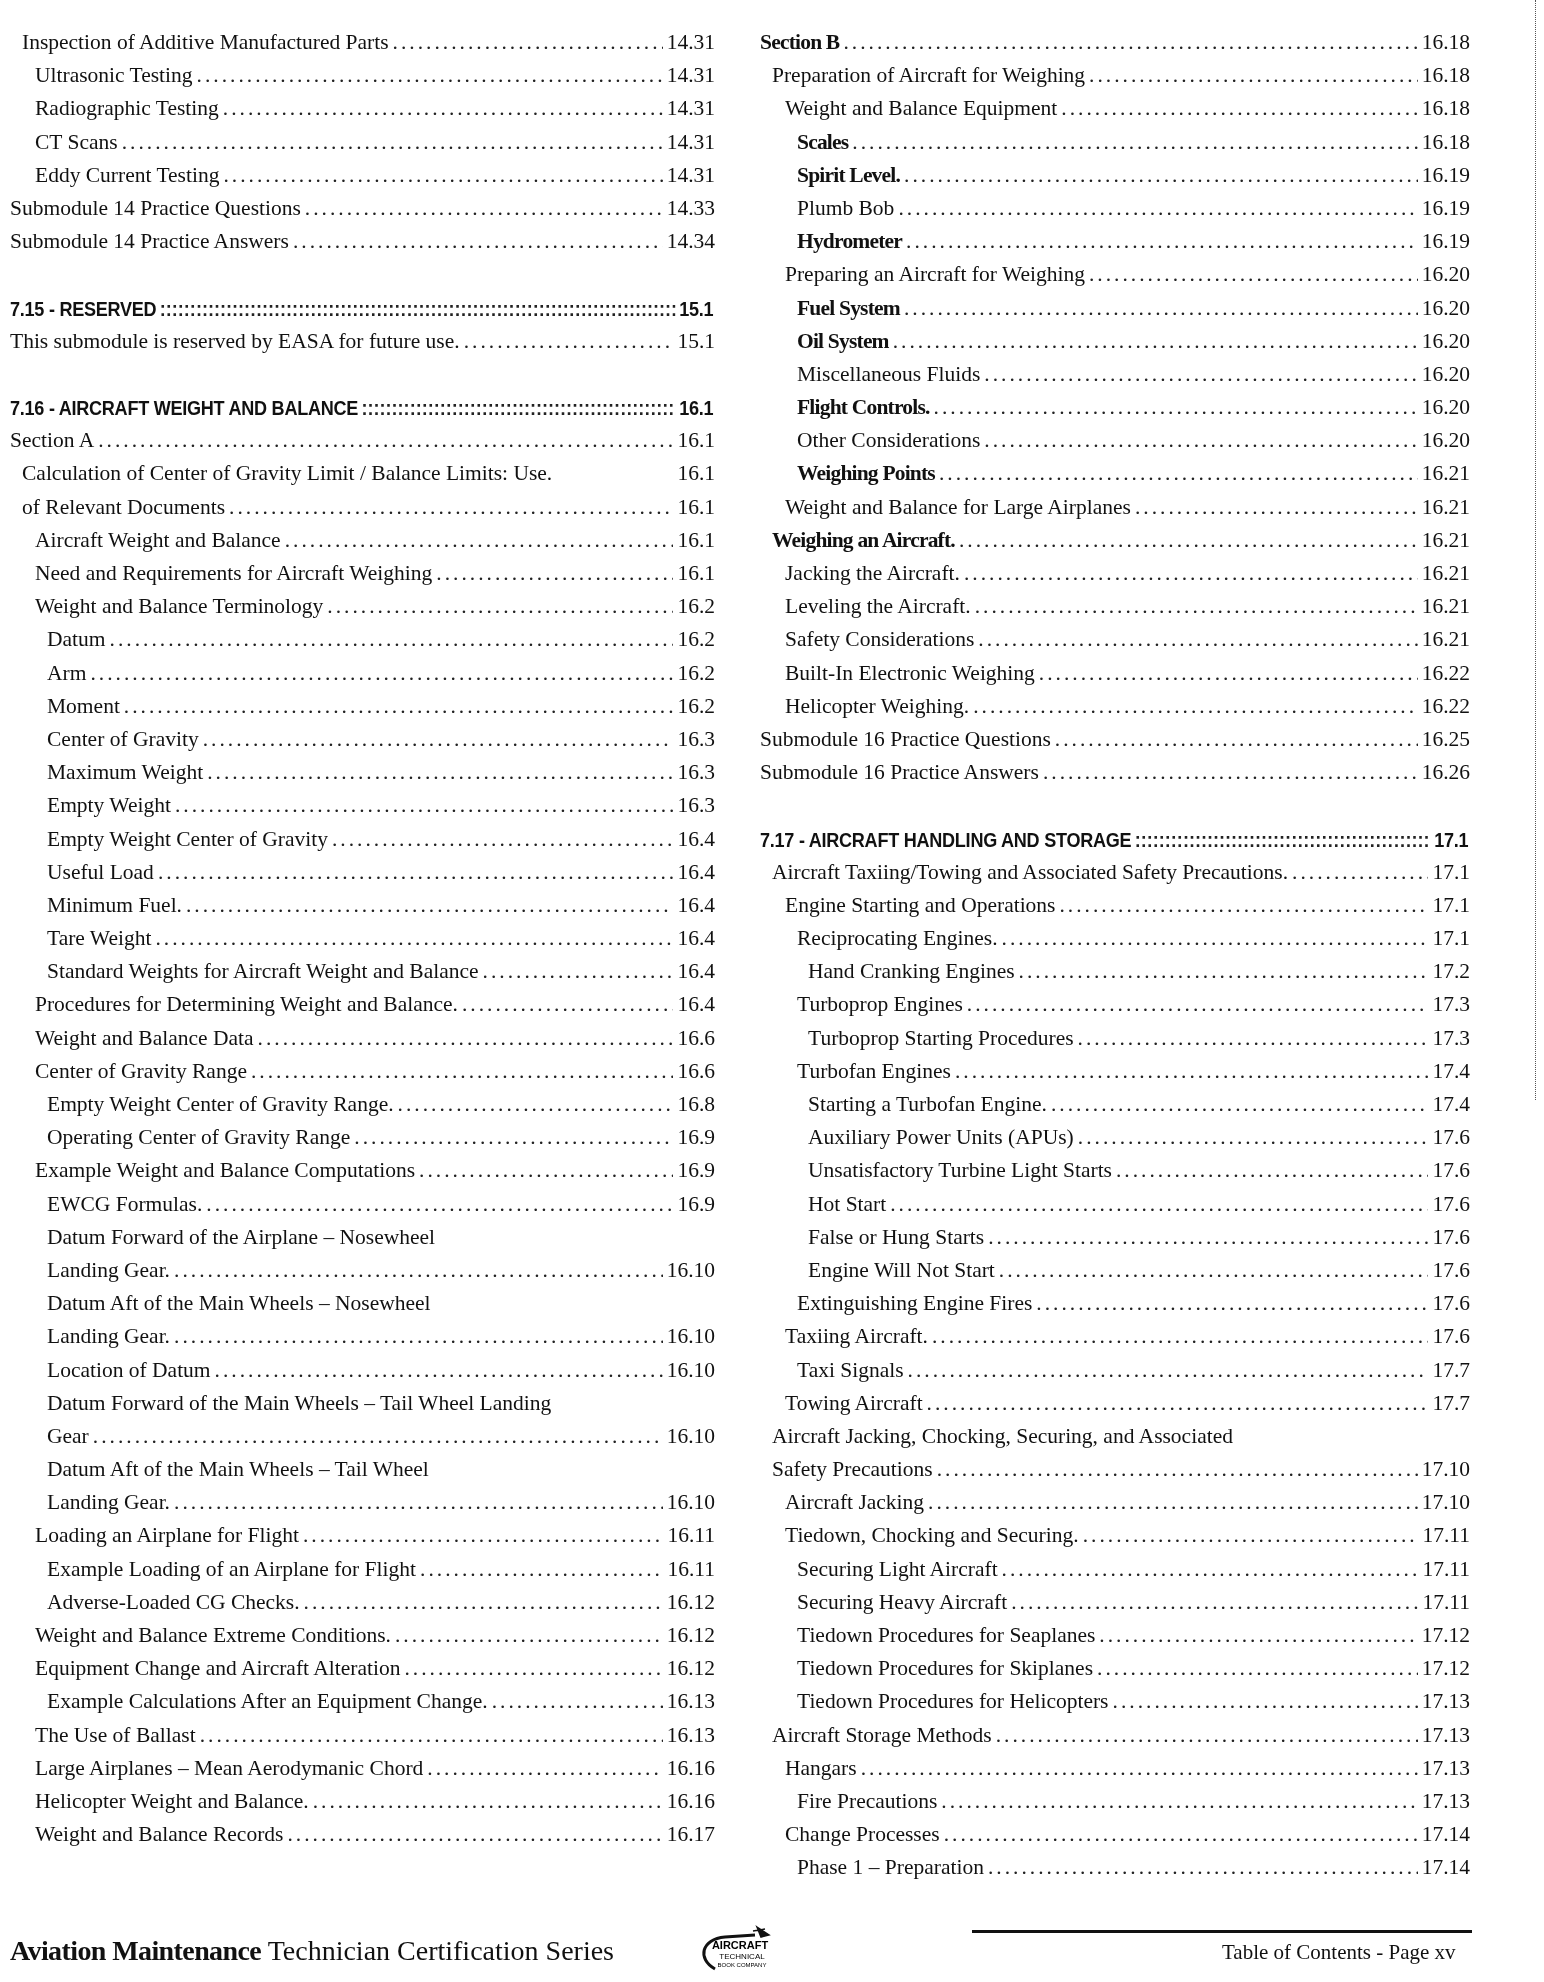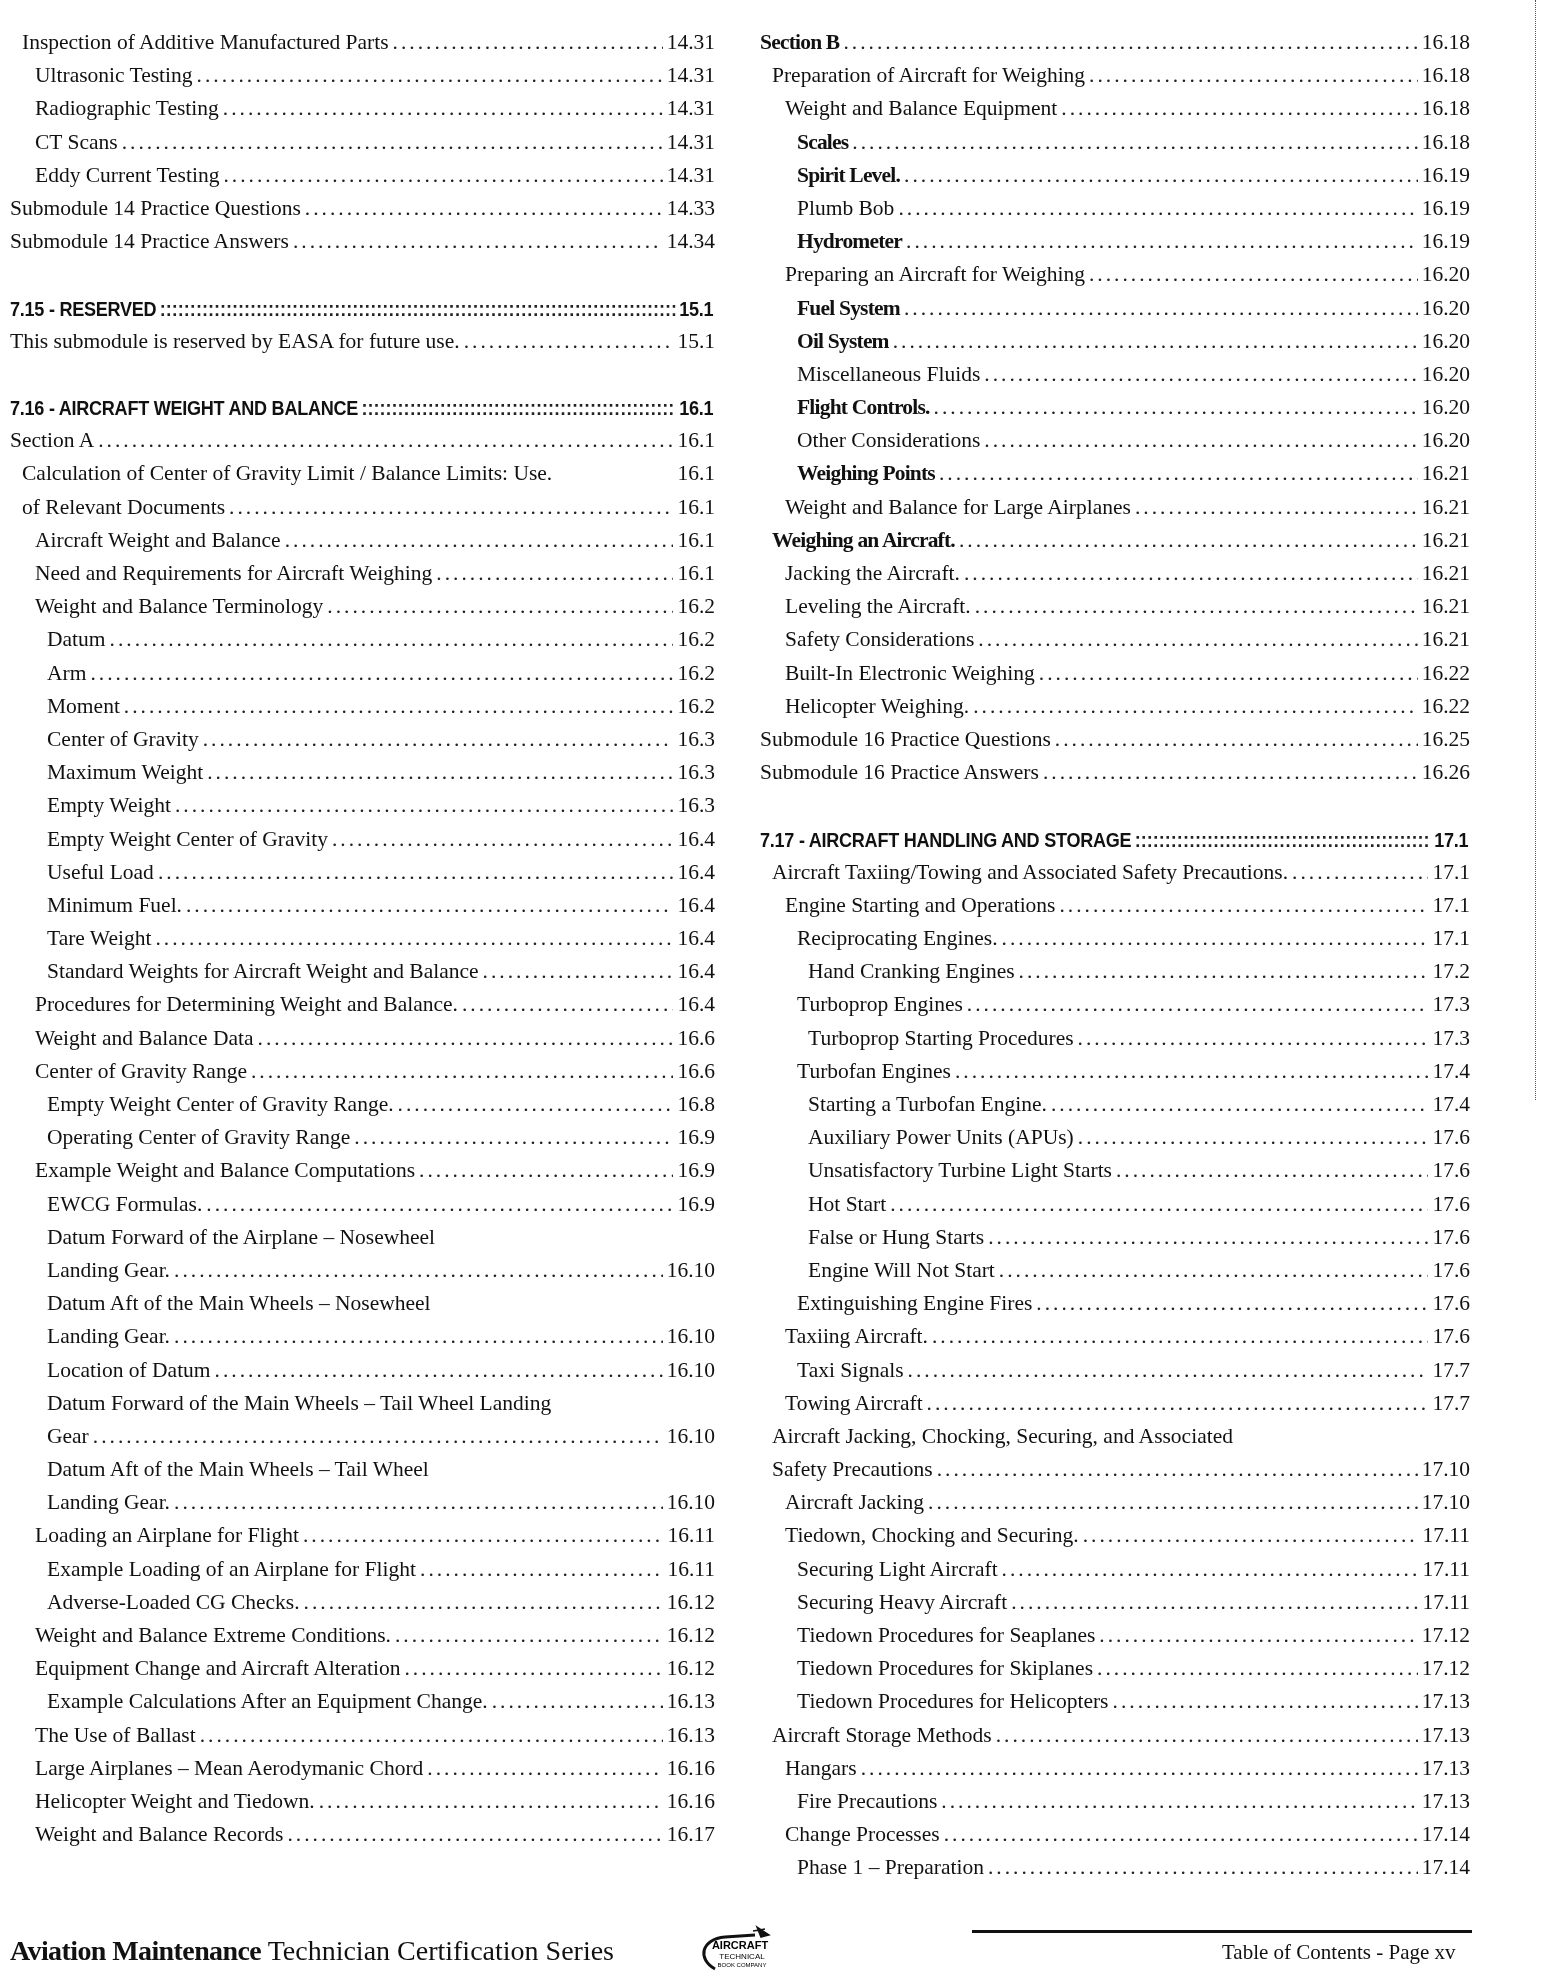--- a/index.html
+++ b/index.html
@@ -286,21 +286,21 @@
       <span class="t">The Use of Ballast</span>
       <span class="dots"></span>
       <span class="p">16.13</span>
     </div>
     <div class="entry l2">
       <span class="t">Large Airplanes – Mean Aerodymanic Chord</span>
       <span class="dots"></span>
       <span class="p">16.16</span>
     </div>
     <div class="entry l2">
-      <span class="t">Helicopter Weight and Tiedown.</span>
+      <span class="t">Helicopter Weight and Balance.</span>
       <span class="dots"></span>
       <span class="p">16.16</span>
     </div>
     <div class="entry l2">
       <span class="t">Weight and Balance Records</span>
       <span class="dots"></span>
       <span class="p">16.17</span>
     </div>
   </div>
 <div id="col-right" class="col">

